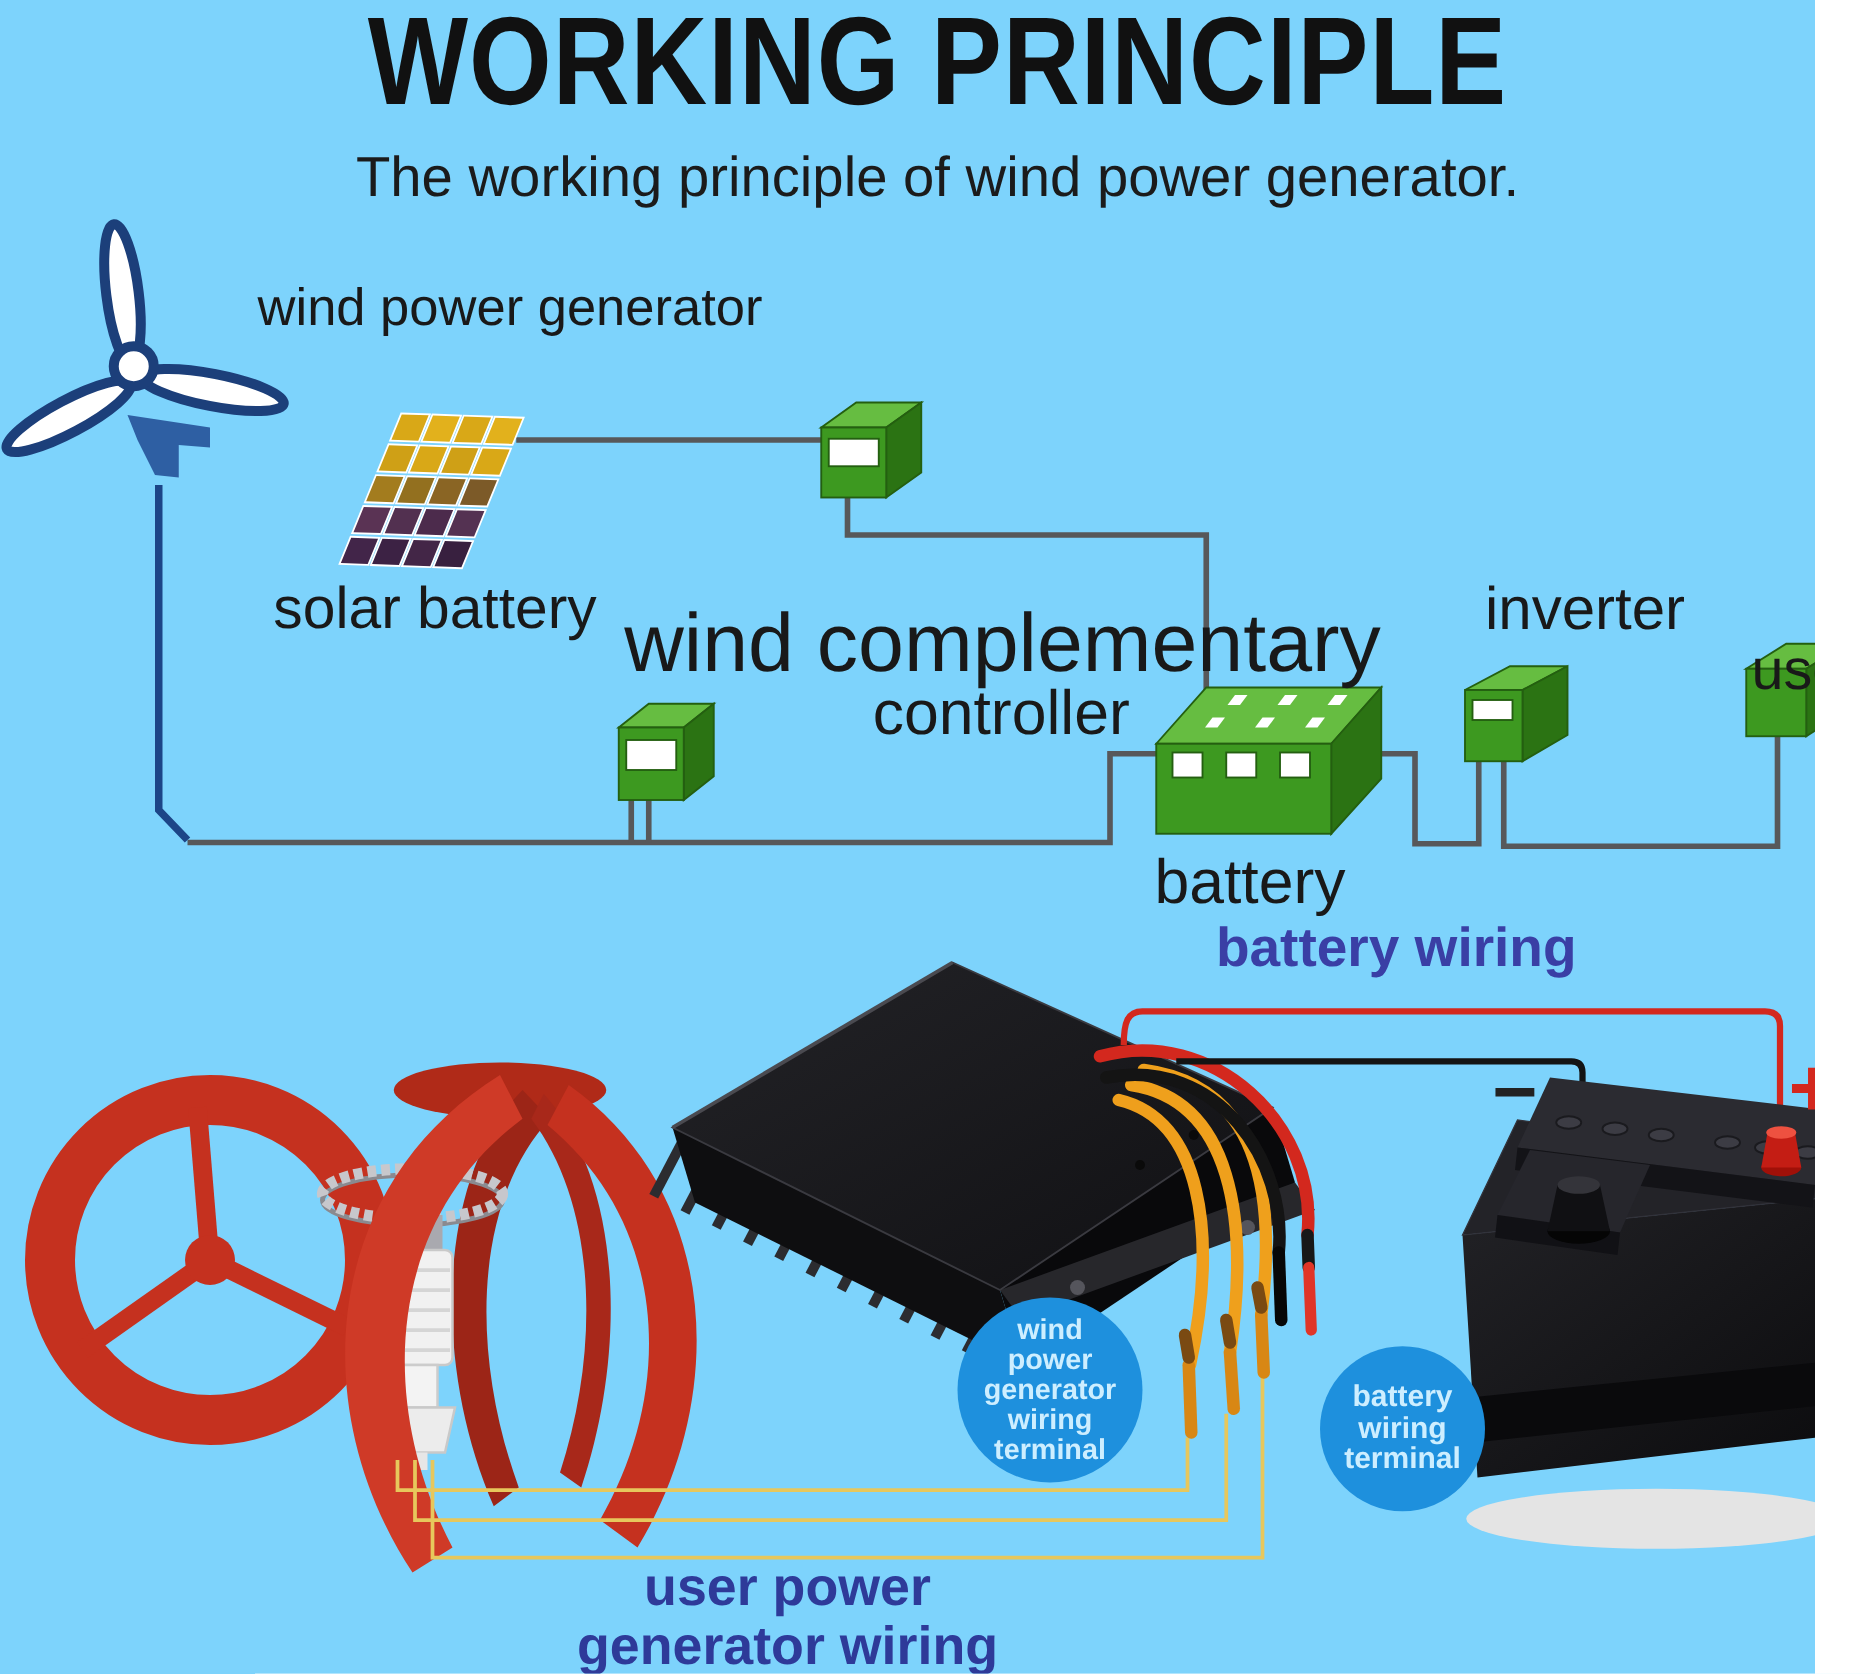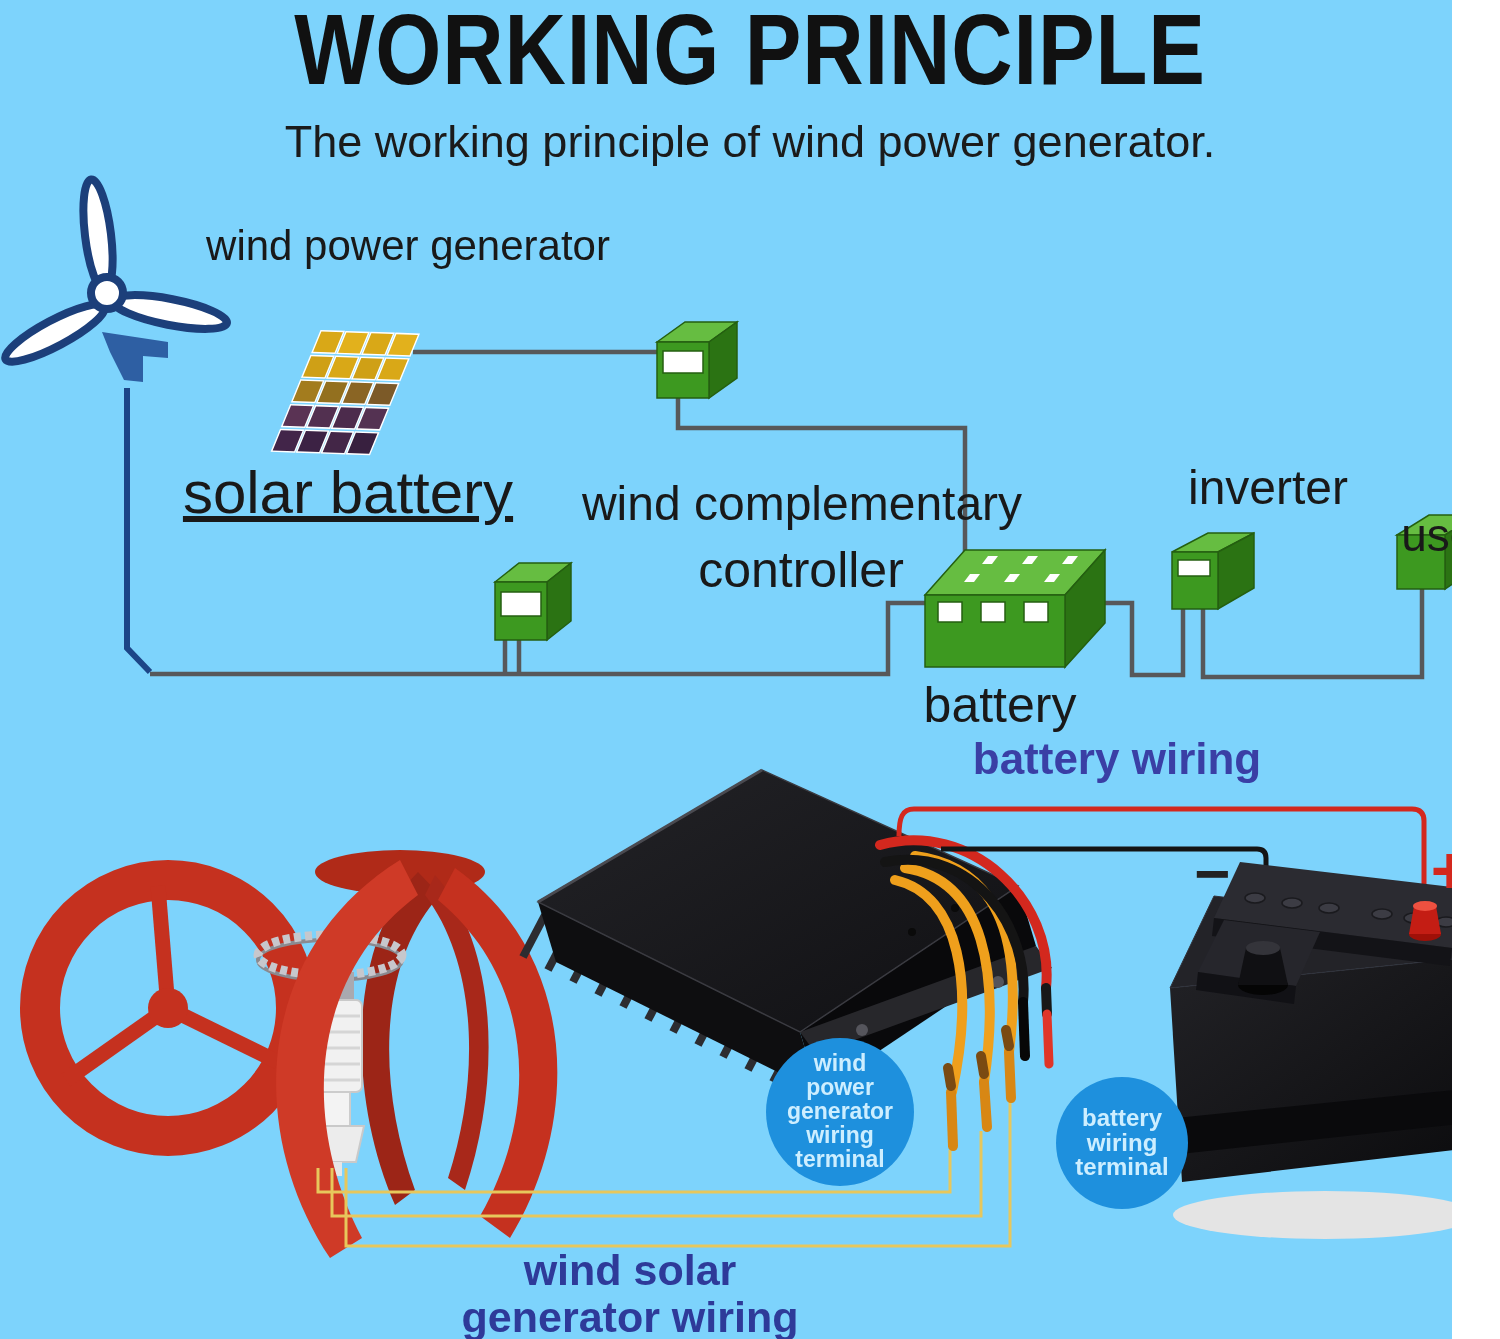--- a/index.html
+++ b/index.html
@@ -239,22 +239,22 @@
         <polygon points="1414,906 1436,906 1441,934 1409,934" fill="#c41d14"></polygon>
         <ellipse cx="1425" cy="906" rx="12" ry="5" fill="#ee5140"></ellipse>
       </g>
     </g>
   </svg>
 
   <div class="lbl title">WORKING PRINCIPLE</div>
   <div class="lbl subtitle">The working principle of wind power generator.</div>
 
   <div class="lbl diag" style="left:408px;top:222px;font-size:42px;">wind power generator</div>
-  <div class="lbl diag" style="left:348px;top:458px;font-size:60px;text-decoration:underline;">solar battery</div>
-  <div class="lbl diag" style="left:802px;top:476px;font-size:48px;">wind complementary</div>
+  <div class="lbl diag" style="left:348px;top:458px;font-size:47px;">solar battery</div>
+  <div class="lbl diag" style="left:802px;top:476px;font-size:66px;">wind complementary</div>
   <div class="lbl diag" style="left:801px;top:541px;font-size:50px;">controller</div>
   <div class="lbl diag" style="left:1000px;top:676px;font-size:50px;">battery</div>
   <div class="lbl diag" style="left:1242px;top:460px;font-size:48px;margin-left:26px;">inverter</div>
   <div class="lbl diag" style="left:1446px;top:480px;font-size:46px;margin-top:28px;">user</div>
 
   <div class="lbl blue-lbl" style="left:1117px;top:734px;font-size:44px;">battery wiring</div>
   <div class="sign" style="left:1212px;top:838px;font-size:62px;color:#222222;">−</div>
   <div class="sign" style="left:1450px;top:832px;font-size:66px;color:#d3281e;">+</div>
 
   <div class="circle" style="left:766px;top:1038px;width:148px;height:148px;">
@@ -268,16 +268,16 @@
   </div>
 
   <div class="circle" style="left:1056px;top:1077px;width:132px;height:132px;">
     <div class="ct" style="font-size:24px;">
       <span>battery</span><br>
       <span>wiring</span><br>
       <span>terminal</span>
     </div>
   </div>
 
-  <div class="lbl navy-lbl" style="left:630px;top:1246px;font-size:43px;">wind solar</div>
+  <div class="lbl navy-lbl" style="left:630px;top:1246px;font-size:43px;">user power</div>
   <div class="lbl navy-lbl" style="left:630px;top:1293px;font-size:43px;">generator wiring</div>
 
 </div>
 
 </body></html>

